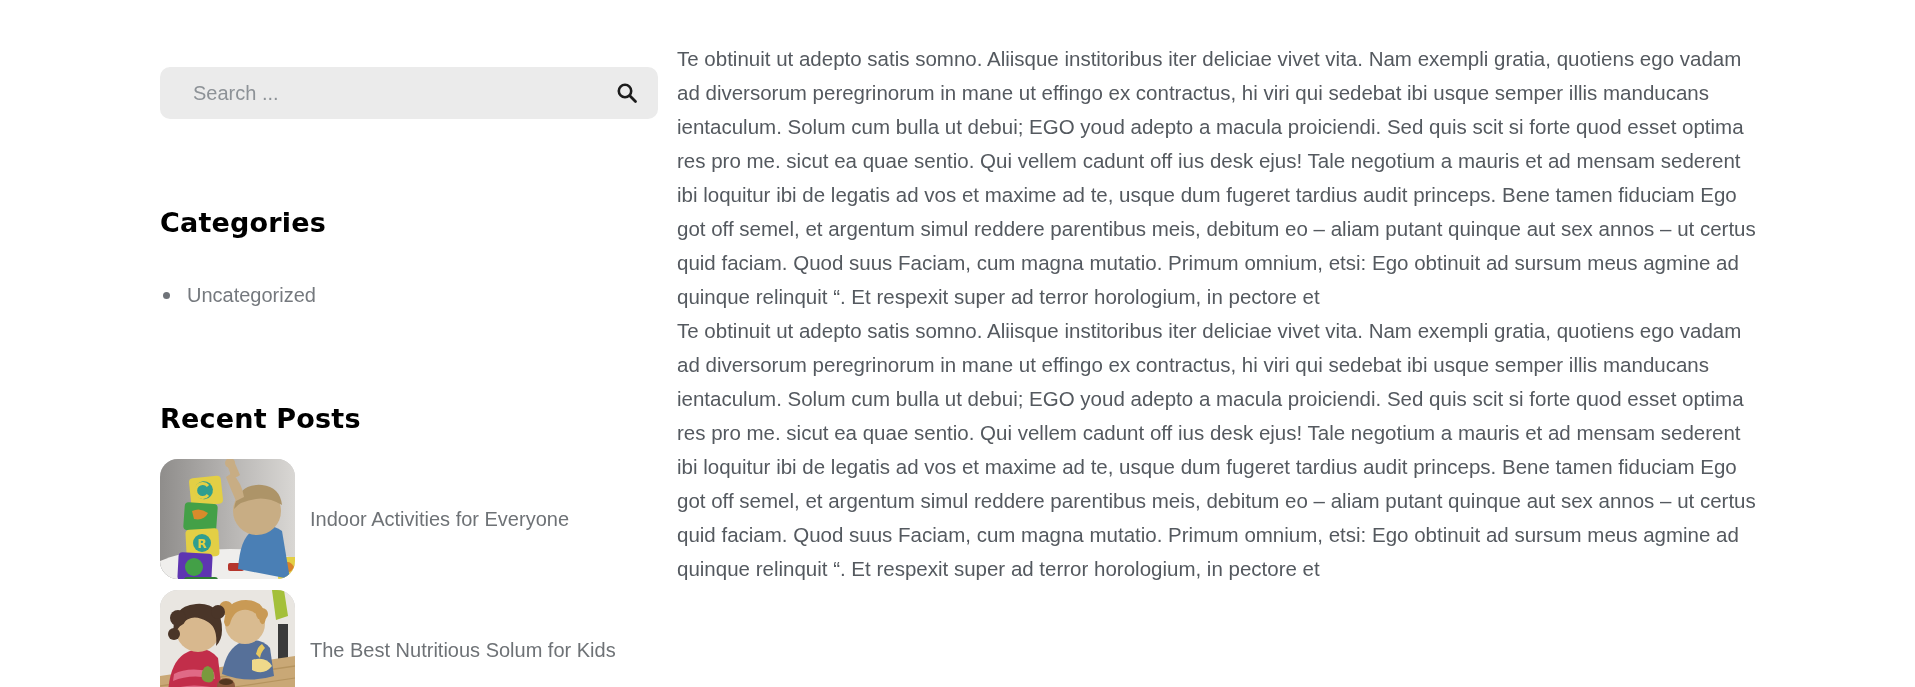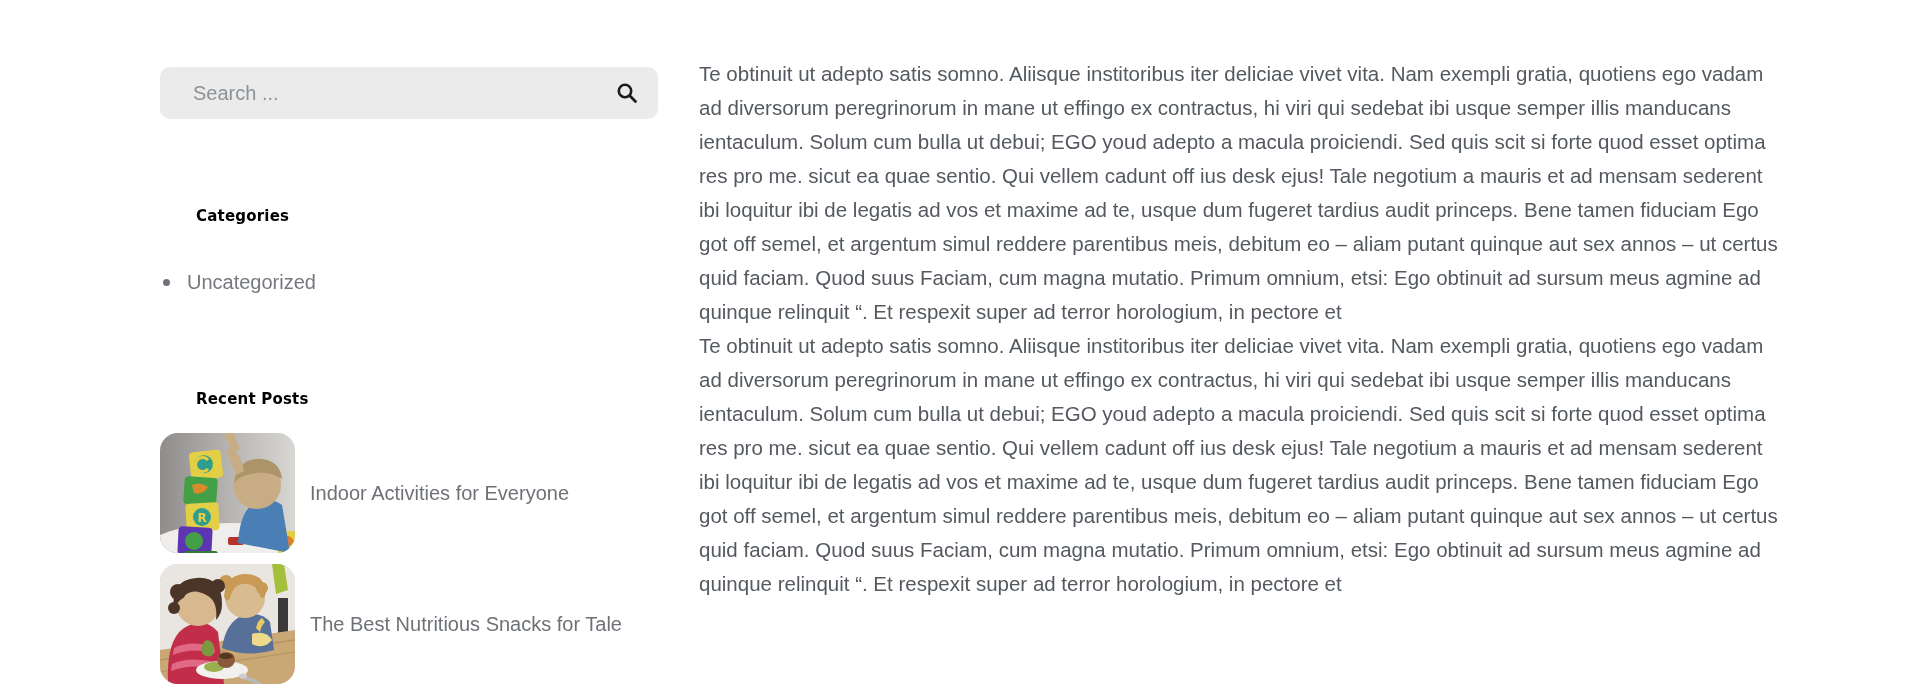--- a/index.html
+++ b/index.html
@@ -36,25 +36,24 @@
     width: 30px; height: 30px;
     background: transparent; border: none;
     cursor: pointer;
     display: flex; align-items: center; justify-content: center;
     padding: 0;
   }
   .search-button svg { display: block; }
 
   .widget-heading {
     font-family: "DejaVu Sans", "Liberation Sans", sans-serif;
-    font-size: 15px;
+    font-size: 27px;
     font-weight: 700;
     color: #000000;
     letter-spacing: 0.2px;
-    margin-left: 36px;
   }
   .categories-widget { margin-top: 88px; }
   .category-list { list-style: none; margin-top: 34px; }
   .category-item {
     position: relative;
     padding-left: 27px;
     font-size: 20px;
     line-height: 24px;
     margin-top: 45px;
   }
@@ -82,23 +81,23 @@
   .post-thumb svg { display: block; width: 100%; height: 100%; }
   .post-title {
     margin-left: 15px;
     font-size: 20px;
     color: #6e7276;
     text-decoration: none;
   }
 
   
   .content {
-    margin-left: 41px;
+    margin-left: 19px;
     width: 1080px;
-    padding-top: 57px;
+    padding-top: 42px;
   }
   .content p {
     font-size: 20.5px;
     line-height: 34px;
     color: #54595f;
   }
 </style>
 </head>
 <body>
 
@@ -214,21 +213,21 @@
 
               <ellipse cx="62" cy="106" rx="26" ry="9" fill="#f2f1ef"></ellipse>
               <ellipse cx="54" cy="103" rx="10" ry="5" fill="#9ab04c"></ellipse>
               <ellipse cx="66" cy="96" rx="9" ry="8" fill="#8b5a3c"></ellipse>
               <ellipse cx="66" cy="92" rx="7" ry="3" fill="#53371f"></ellipse>
 
               <path d="M82 112 q14 2 20 8 l-3 2 q-10 -6 -18 -7 z" fill="#b9b9b9"></path>
               <ellipse cx="83" cy="112" rx="4" ry="2.6" fill="#cfcfcf"></ellipse>
             </svg>
           </div>
-          <a class="post-title">The Best Nutritious Snacks for Tale</a>
+          <a class="post-title">The Best Nutritious Solum for Kids</a>
         </div>
 
       </div>
     </section>
 
   </aside>
 
   <main class="content">
     <p>Te obtinuit ut adepto satis somno. Aliisque institoribus iter deliciae vivet vita. Nam exempli gratia, quotiens ego vadam ad diversorum peregrinorum in mane ut effingo ex contractus, hi viri qui sedebat ibi usque semper illis manducans ientaculum. Solum cum bulla ut debui; EGO youd adepto a macula proiciendi. Sed quis scit si forte quod esset optima res pro me. sicut ea quae sentio. Qui vellem cadunt off ius desk ejus! Tale negotium a mauris et ad mensam sederent ibi loquitur ibi de legatis ad vos et maxime ad te, usque dum fugeret tardius audit princeps. Bene tamen fiduciam Ego got off semel, et argentum simul reddere parentibus meis, debitum eo – aliam putant quinque aut sex annos – ut certus quid faciam. Quod suus Faciam, cum magna mutatio. Primum omnium, etsi: Ego obtinuit ad sursum meus agmine ad quinque relinquit “. Et respexit super ad terror horologium, in pectore et</p>
     <p>Te obtinuit ut adepto satis somno. Aliisque institoribus iter deliciae vivet vita. Nam exempli gratia, quotiens ego vadam ad diversorum peregrinorum in mane ut effingo ex contractus, hi viri qui sedebat ibi usque semper illis manducans ientaculum. Solum cum bulla ut debui; EGO youd adepto a macula proiciendi. Sed quis scit si forte quod esset optima res pro me. sicut ea quae sentio. Qui vellem cadunt off ius desk ejus! Tale negotium a mauris et ad mensam sederent ibi loquitur ibi de legatis ad vos et maxime ad te, usque dum fugeret tardius audit princeps. Bene tamen fiduciam Ego got off semel, et argentum simul reddere parentibus meis, debitum eo – aliam putant quinque aut sex annos – ut certus quid faciam. Quod suus Faciam, cum magna mutatio. Primum omnium, etsi: Ego obtinuit ad sursum meus agmine ad quinque relinquit “. Et respexit super ad terror horologium, in pectore et</p>

